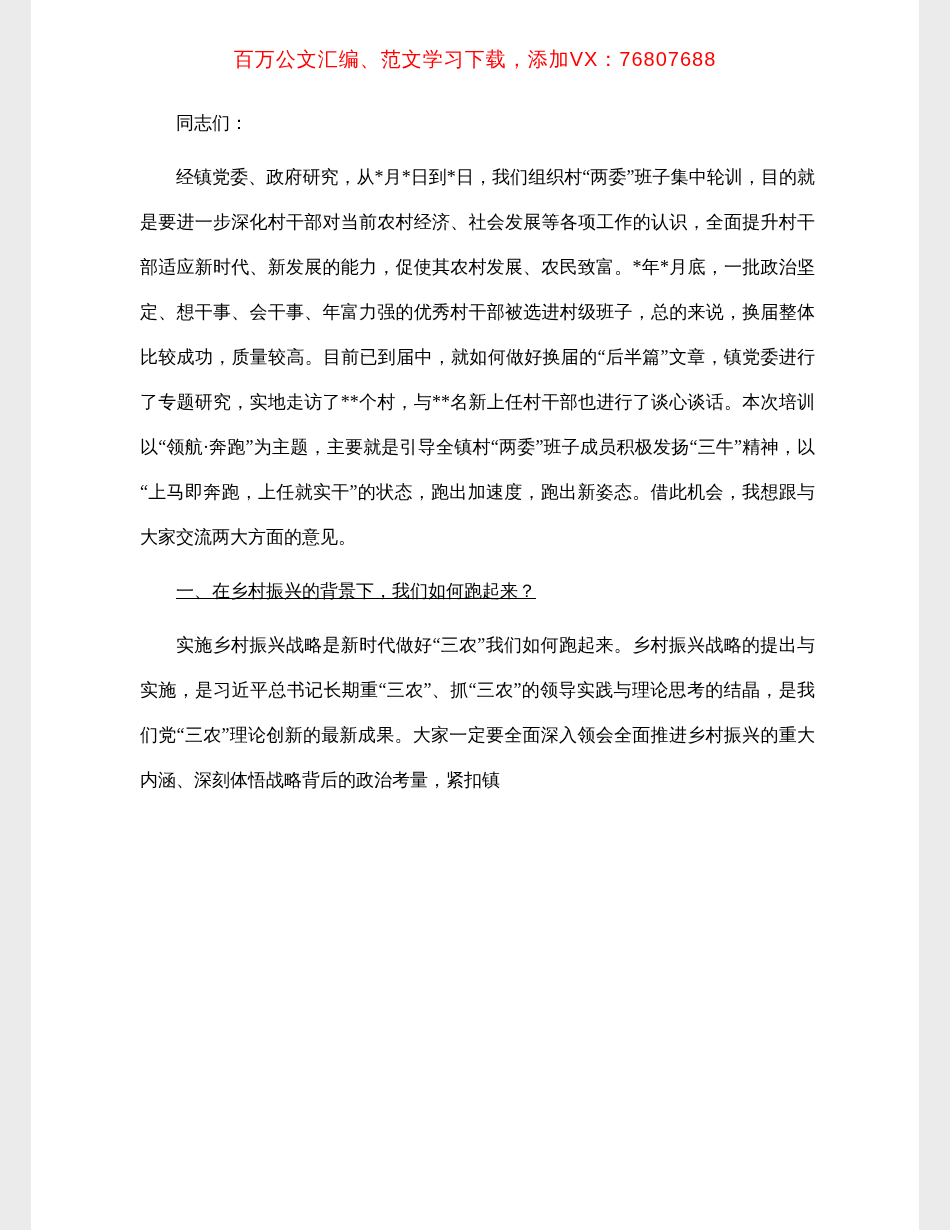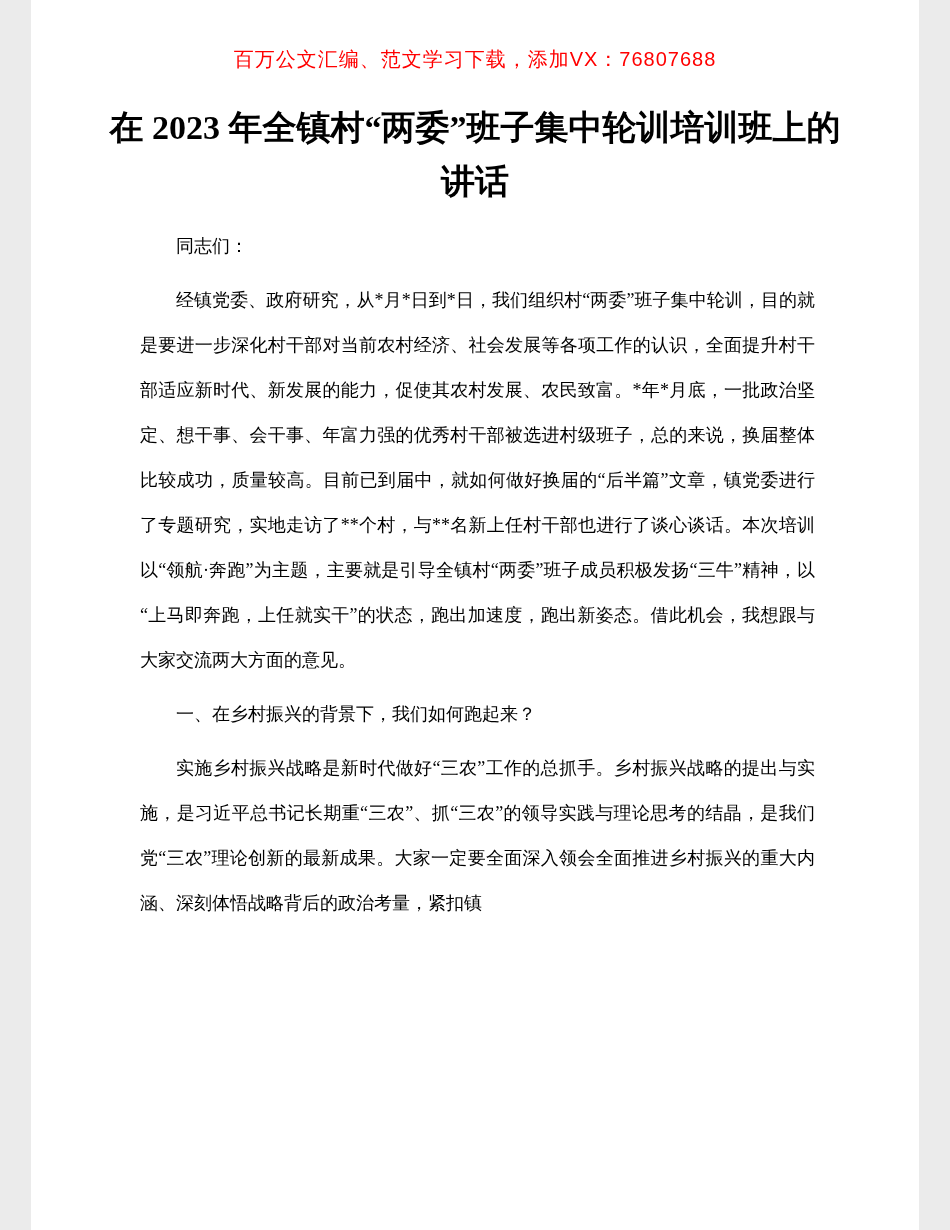--- a/index.html
+++ b/index.html
@@ -42,34 +42,33 @@
     padding: 0 104px 60px 109px;
   }
   .para {
     font-size: 18px;
     line-height: 45px;
     text-align: justify;
     text-indent: 2em;
     margin-bottom: 9px;
   }
   .para.salutation { text-align: left; }
-  .para.heading { text-align: left; }
+  .para.heading { text-align: left; text-decoration: underline; }
 </style>
 </head>
 <body>
 
 <div class="viewport">
   <div class="page">
 
     <div class="watermark" style="color: rgb(255, 0, 0);">百万公文汇编、范文学习下载，添加VX：76807688</div>
 
-    <h1 class="title">在 2023 年全镇村“两委”班子集中轮训培训班上的讲话</h1>
 
     <div class="content">
 
     <p class="para salutation">同志们：</p>
         <p class="para body">经镇党委、政府研究，从*月*日到*日，我们组织村“两委”班子集中轮训，目的就是要进一步深化村干部对当前农村经济、社会发展等各项工作的认识，全面提升村干部适应新时代、新发展的能力，促使其农村发展、农民致富。*年*月底，一批政治坚定、想干事、会干事、年富力强的优秀村干部被选进村级班子，总的来说，换届整体比较成功，质量较高。目前已到届中，就如何做好换届的“后半篇”文章，镇党委进行了专题研究，实地走访了**个村，与**名新上任村干部也进行了谈心谈话。本次培训以“领航·奔跑”为主题，主要就是引导全镇村“两委”班子成员积极发扬“三牛”精神，以“上马即奔跑，上任就实干”的状态，跑出加速度，跑出新姿态。借此机会，我想跟与大家交流两大方面的意见。</p>
         <p class="para heading">一、在乡村振兴的背景下，我们如何跑起来？</p>
-        <p class="para body">实施乡村振兴战略是新时代做好“三农”工作的总抓手。乡村振兴战略的提出与实施，是习近平总书记长期重“三农”、抓“三农”的领导实践与理论思考的结晶，是我们党“三农”理论创新的最新成果。大家一定要全面深入领会全面推进乡村振兴的重大内涵、深刻体悟战略背后的政治考量，紧扣镇</p>
+        <p class="para body">实施乡村振兴战略是新时代做好“三农”我们如何跑起来。乡村振兴战略的提出与实施，是习近平总书记长期重“三农”、抓“三农”的领导实践与理论思考的结晶，是我们党“三农”理论创新的最新成果。大家一定要全面深入领会全面推进乡村振兴的重大内涵、深刻体悟战略背后的政治考量，紧扣镇</p>
       </div>
 
   </div>
 </div>
 
 </body></html>

